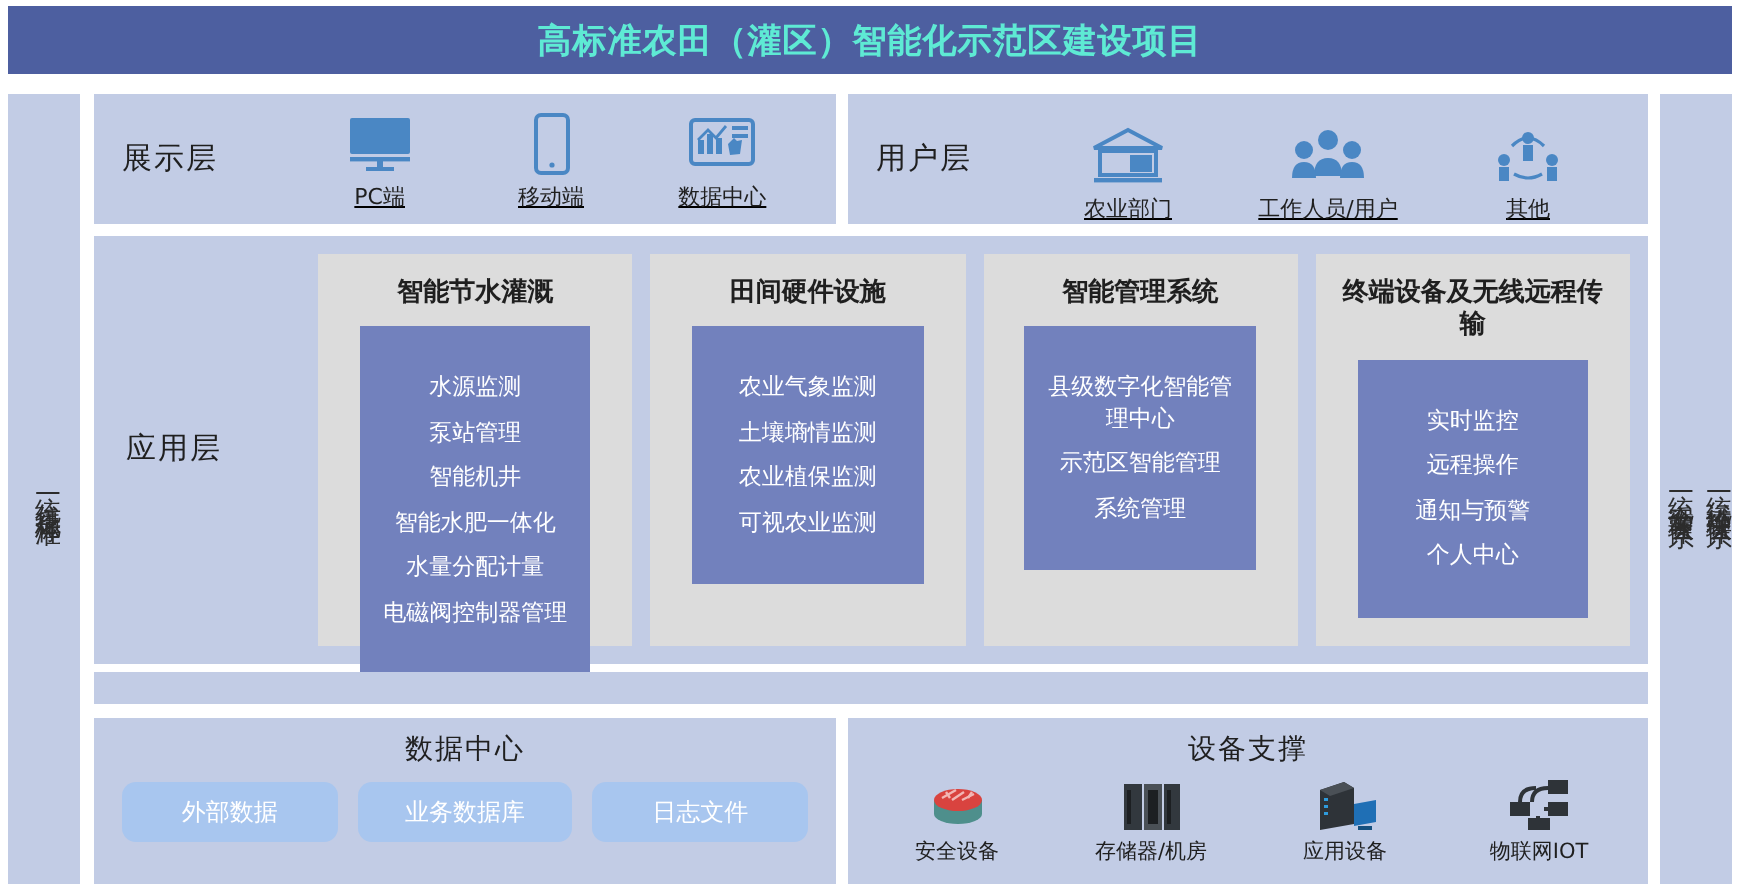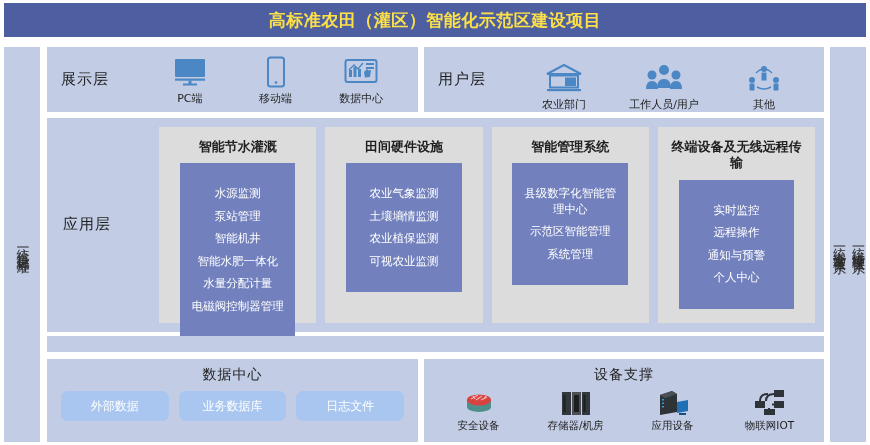--- a/index.html
+++ b/index.html
@@ -11,21 +11,21 @@
   }
   #root { position: relative; width: 870px; height: 445px; background:#fff; }
 
   
   .titlebar {
     position: absolute; left: 4px; top: 3px; width: 862px; height: 34px;
     background: #4d5fa0;
     display: flex; align-items: center; justify-content: center;
   }
   .titlebar .txt {
-    color: #fde047; font-size: 17px; font-weight: bold; letter-spacing: .5px;
+    color: #5eead4; font-size: 17px; font-weight: bold; letter-spacing: .5px;
     font-family: "DejaVu Sans", "Liberation Sans", sans-serif;
   }
 
   
   .rail {
     position: absolute;
     background: #c2cce5;
     display: flex; align-items: center; justify-content: center;
   }
   .rail .vtxt {
@@ -50,21 +50,21 @@
   }
   .icon-row {
     position: absolute; top: 0; bottom: 0; display: flex;
     align-items: center; justify-content: space-around;
   }
   #band-display .icon-row { left: 100px; right: 14px; }
   #band-user    .icon-row { left: 90px;  right: 10px; align-items: flex-end; }
 
   .icon-cell {
     display: flex; flex-direction: column; align-items: center; justify-content: flex-start;
-    gap: 2px; width: 86px; padding-top: 2px;
+    gap: 2px; width: 86px; padding-top: 2px; text-decoration: underline;
   }
   .icon-cell .glyph { height: 34px; display: flex; align-items: center; justify-content: center; }
   .icon-cell .cap { font-size: 11px; color: #1f1f1f; white-space: nowrap; }
 
   
   #band-app { left: 47px; top: 118px; width: 777px; height: 214px; }
   #band-app .layer-label { left: 16px; top: 50%; }
   #app-cards {
     position: absolute; left: 88px; top: 9px; right: 9px; bottom: 9px;
     display: flex; gap: 9px; margin-left: 24px;

